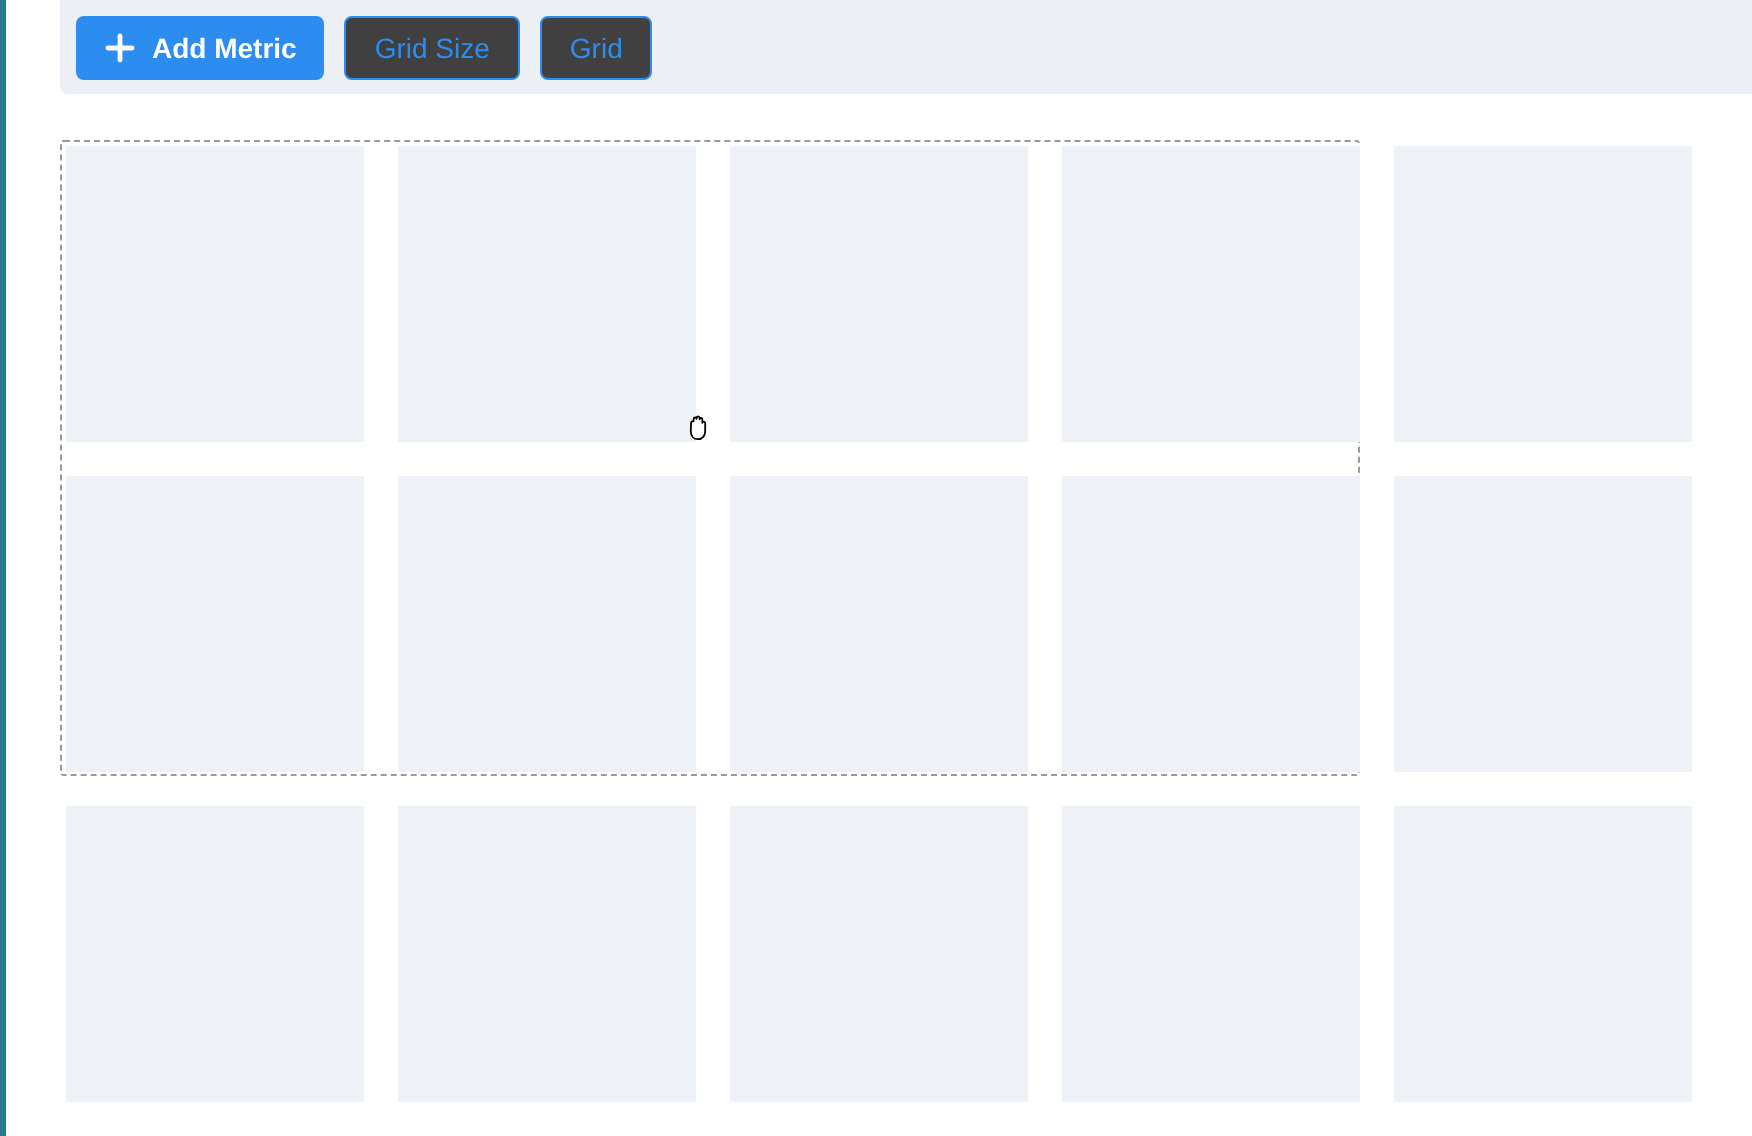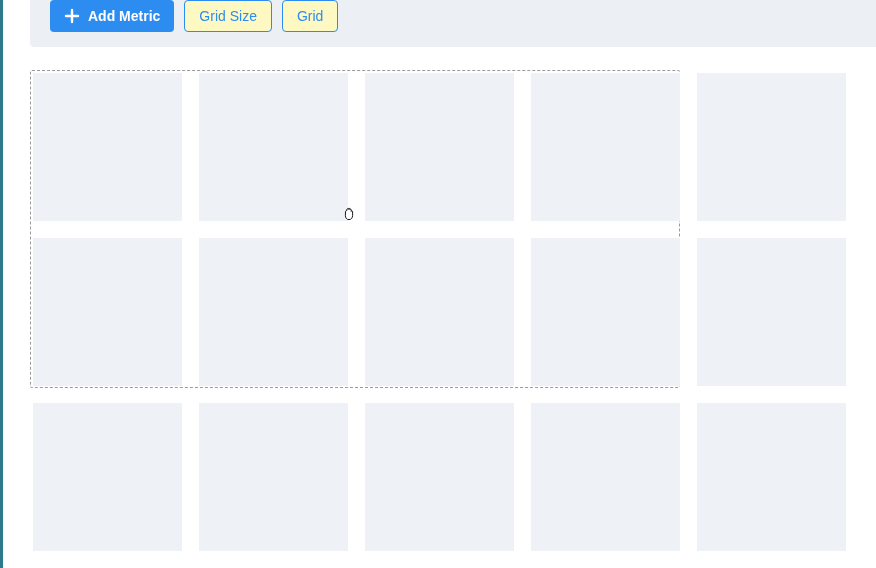--- a/index.html
+++ b/index.html
@@ -23,22 +23,22 @@
       background: #2c7a8c;
     }
     .toolbar {
       position: absolute;
       top: 0;
       left: 30px;
       right: 0;
       height: 47px;
       background: #eceff4;
       display: flex;
-      align-items: flex-start;
-      padding-left: 20px;
+      align-items: center;
+      padding-left: 8px;
       gap: 10px;
       border-bottom-left-radius: 4px;
     }
     .btn {
       height: 32px;
       border-radius: 4px;
       padding: 0 14px;
       font-size: 14px;
       cursor: pointer;
       display: inline-flex;
@@ -54,21 +54,21 @@
       border: none;
     }
     .btn-primary .plus-icon {
       display: inline-flex;
       align-items: center;
       justify-content: center;
       width: 16px;
       height: 16px;
     }
     .btn-outline {
-      background: #fef9c3;
+      background: #404040;
       color: #2d8cf0;
       border: 1px solid #2d8cf0;
     }
     .content {
       position: absolute;
       top: 70px;
       left: 30px;
       right: 30px;
       bottom: 0;
     }

